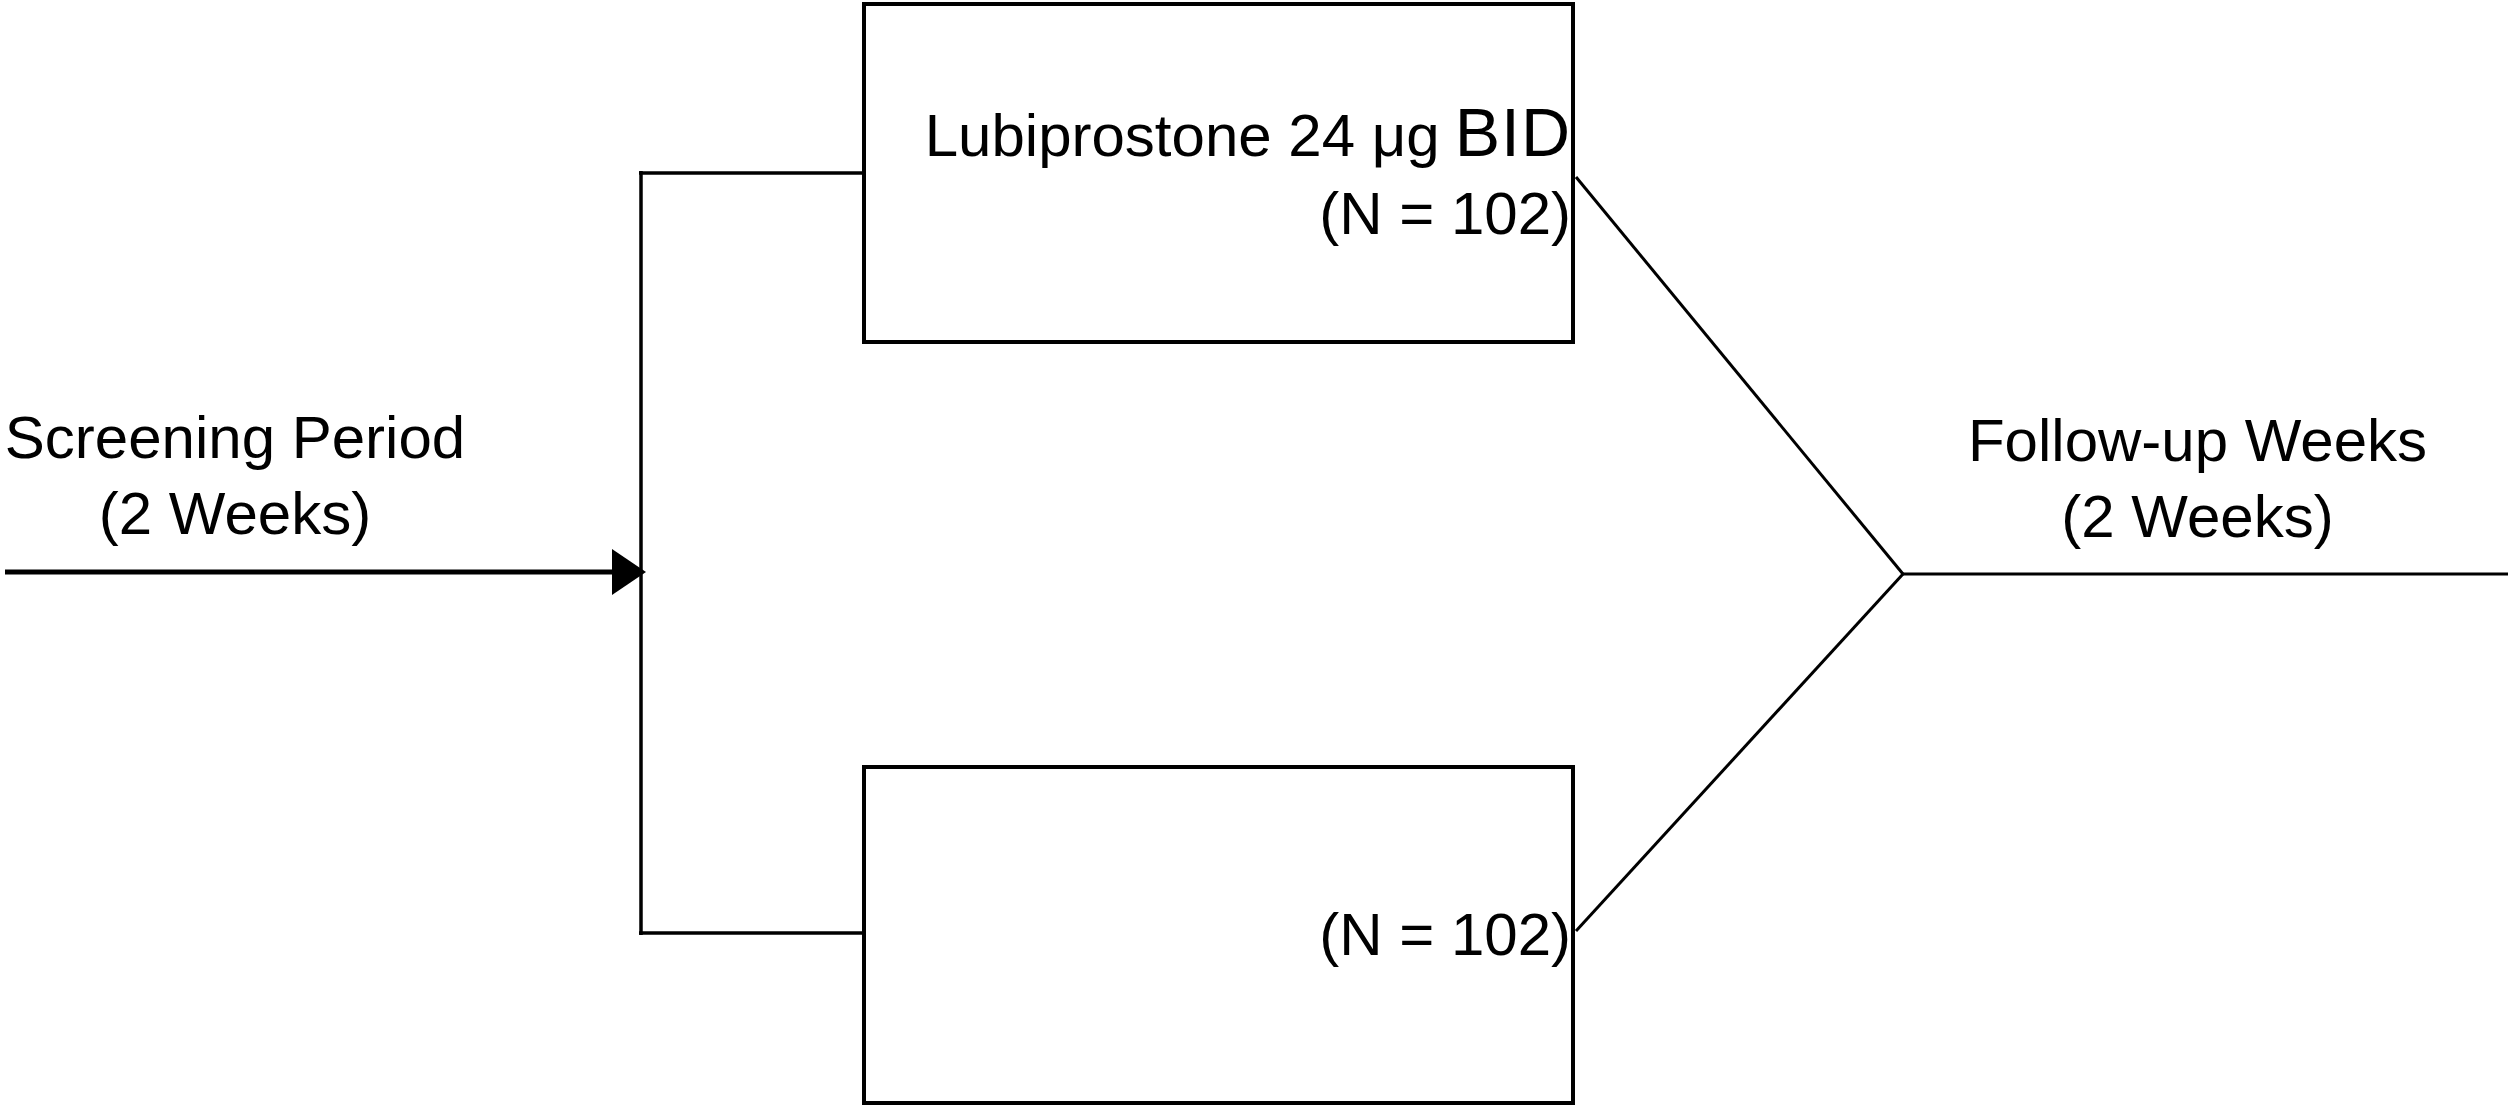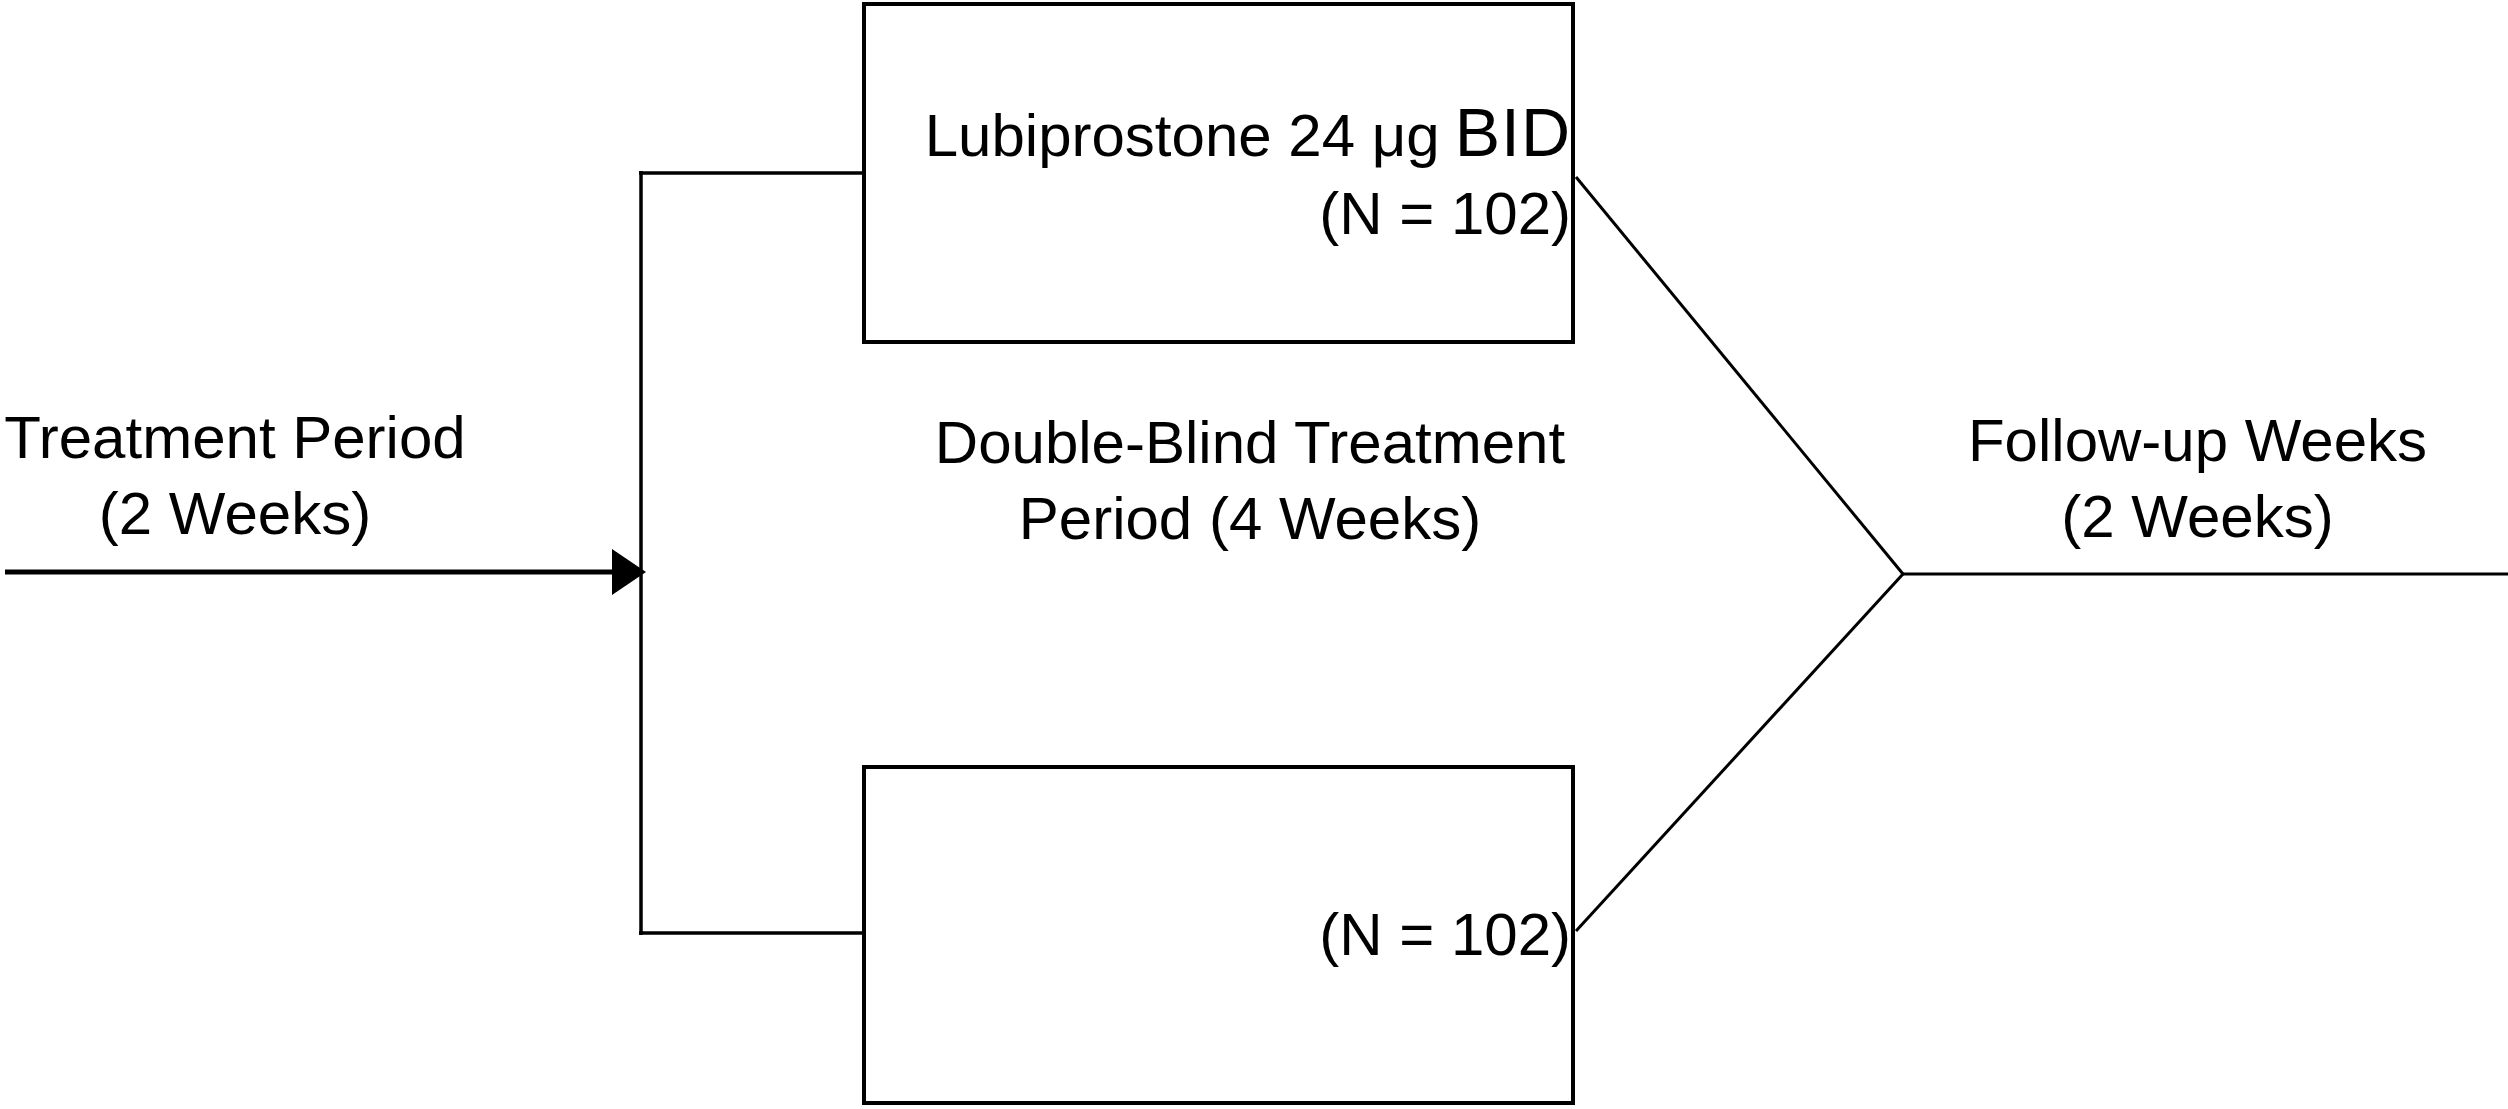--- a/index.html
+++ b/index.html
@@ -82,28 +82,24 @@
     <line x1="639" y1="933" x2="862" y2="933" stroke="#000000" stroke-width="3.5"></line>
 
     <line x1="1576" y1="177" x2="1903" y2="574" stroke="#000000" stroke-width="3"></line>
 
     <line x1="1576" y1="931" x2="1903" y2="574" stroke="#000000" stroke-width="3"></line>
 
     <line x1="1903" y1="574" x2="2508" y2="574" stroke="#000000" stroke-width="3"></line>
   </svg>
 
   <div class="period-label" id="label-screening">
-    <div>Treatment Period</div>
+    <div>Screening Period</div>
     <div>(2 Weeks)</div>
   </div>
 
-  <div class="period-label" id="label-treatment">
-    <div>Double-Blind Treatment</div>
-    <div>Period (4 Weeks)</div>
-  </div>
 
   <div class="period-label" id="label-followup">
     <div>Follow-up Weeks</div>
     <div>(2 Weeks)</div>
   </div>
 
   <div class="arm-box" id="box-lubiprostone">
     <div class="box-line1">
       <span>Lubiprostone 24 μg</span><span class="bid">BID</span>
     </div>

